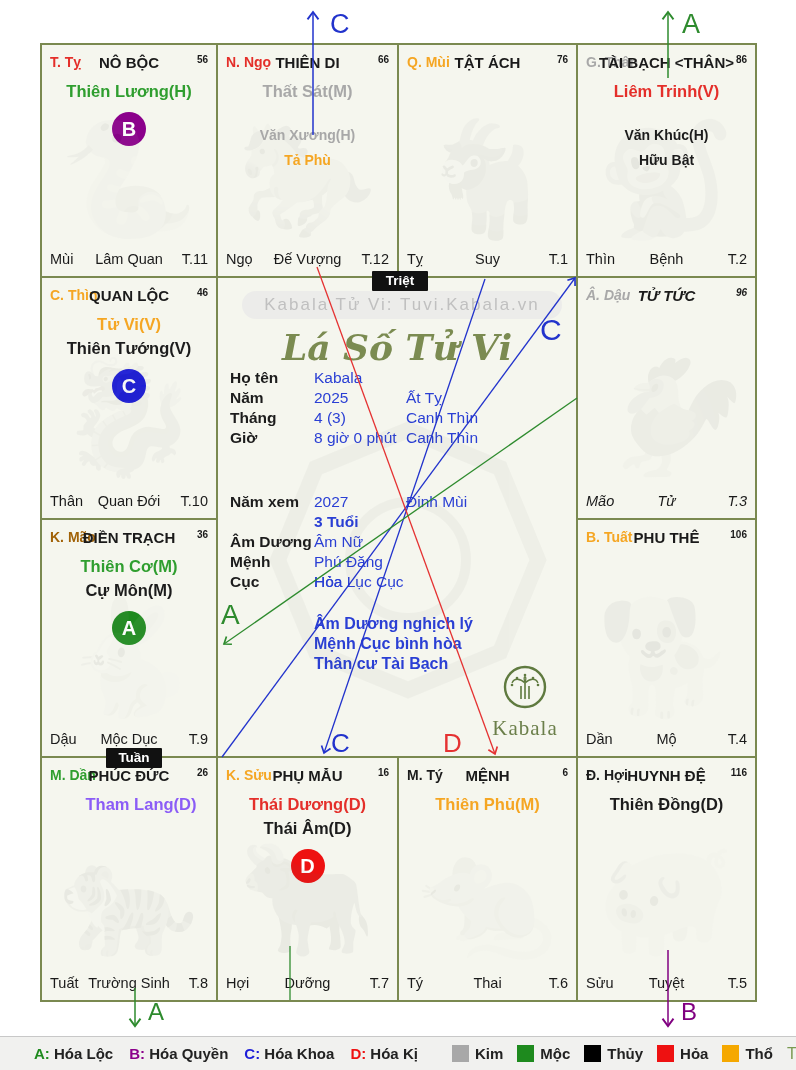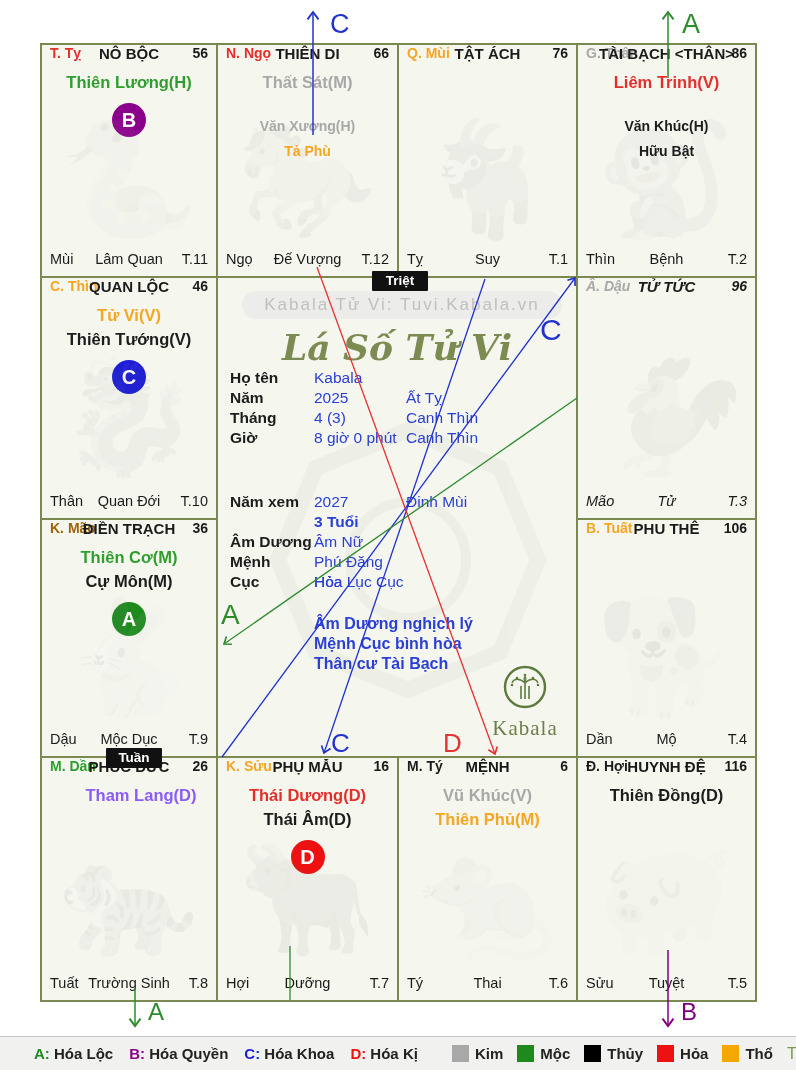--- a/index.html
+++ b/index.html
@@ -8,25 +8,25 @@
 
   
   .grid{position:absolute;left:40px;top:43px;width:715px;height:957px;
         display:grid;grid-template-columns:176px 181px 179px 1fr;
         grid-template-rows:233px 242px 238px 1fr;
         border:1px solid #7a8950;background:#fbfbf6;}
   .cell{position:relative;background:#f5f6ee;border:1px solid #7a8950;
         overflow:hidden;box-sizing:border-box;}
   .zodiac{position:absolute;left:50%;top:58%;transform:translate(-50%,-50%);
           font-size:112px;opacity:0.06;filter:grayscale(1);pointer-events:none;}
-  .cell-head{position:relative;height:22px;margin-top:0;}
+  .cell-head{position:relative;height:22px;margin-top:9px;}
   .canchi{position:absolute;left:8px;top:0;font-size:14px;font-weight:bold;}
   .pname{position:absolute;left:0;right:0;top:0;text-align:center;
          font-size:15px;font-weight:bold;color:#1a1a1a;}
-  .pnum{position:absolute;right:8px;top:0;font-size:14px;font-weight:bold;color:#1a1a1a;}
+  .pnum{position:absolute;right:8px;top:0;font-size:10px;font-weight:bold;color:#1a1a1a;}
   .stars{text-align:center;margin-top:3px;position:relative;}
   .star.major{font-size:16.5px;font-weight:bold;line-height:24px;}
   .star.minor{font-size:14px;font-weight:bold;line-height:25px;}
   .star.minor:first-of-type,.star.major + .star.minor{margin-top:20px;}
   .badge{width:34px;height:34px;border-radius:50%;margin:9px auto 0 auto;
          color:#fff;font-size:20px;font-weight:bold;text-align:center;
          line-height:34px;}
   .cell-foot{position:absolute;left:8px;right:8px;bottom:7px;height:18px;
              font-size:14.5px;color:#1a1a1a;}
   .f-chi{position:absolute;left:0;top:0;}
@@ -323,21 +323,20 @@
     </div>
   </div>
     <div class="cell" style="grid-area: 4 / 3;">
     <span class="zodiac">🐀</span>
     <div class="cell-head">
       <span class="canchi" style="color: rgb(28, 28, 28);">M. Tý</span>
       <span class="pname">MỆNH</span>
       <span class="pnum">6</span>
     </div>
     <div class="stars">
-        <div class="star major" style="color: rgb(168, 168, 168);">Vũ Khúc(V)</div>
         <div class="star major" style="color: rgb(245, 166, 35);">Thiên Phủ(M)</div>
       </div>
 
     <div class="cell-foot">
       <span class="f-chi">Tý</span>
       <span class="f-stage">Thai</span>
       <span class="f-t">T.6</span>
     </div>
   </div>
     <div class="cell" style="grid-area: 4 / 4;">

